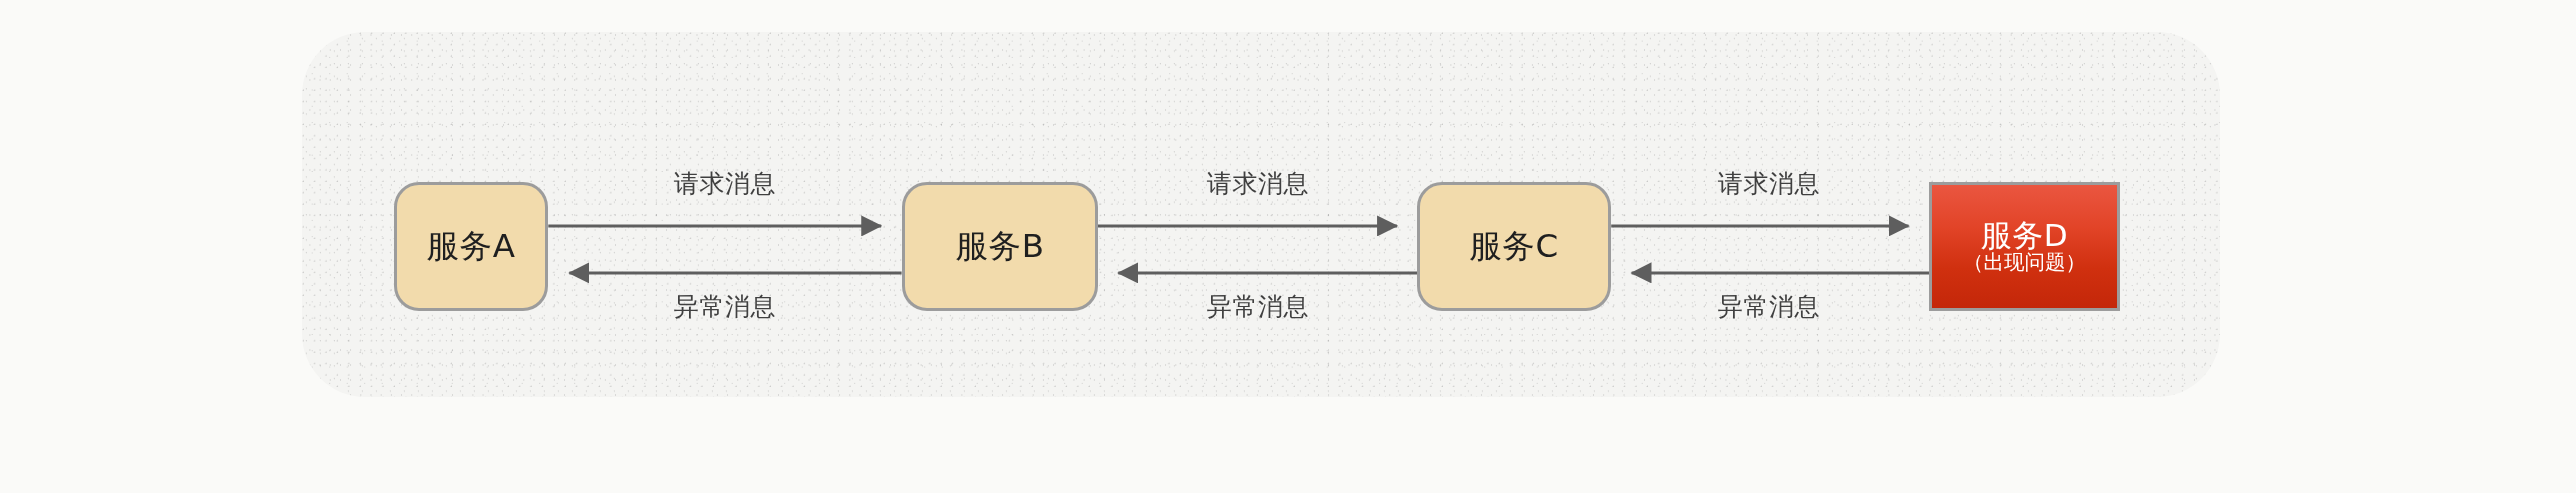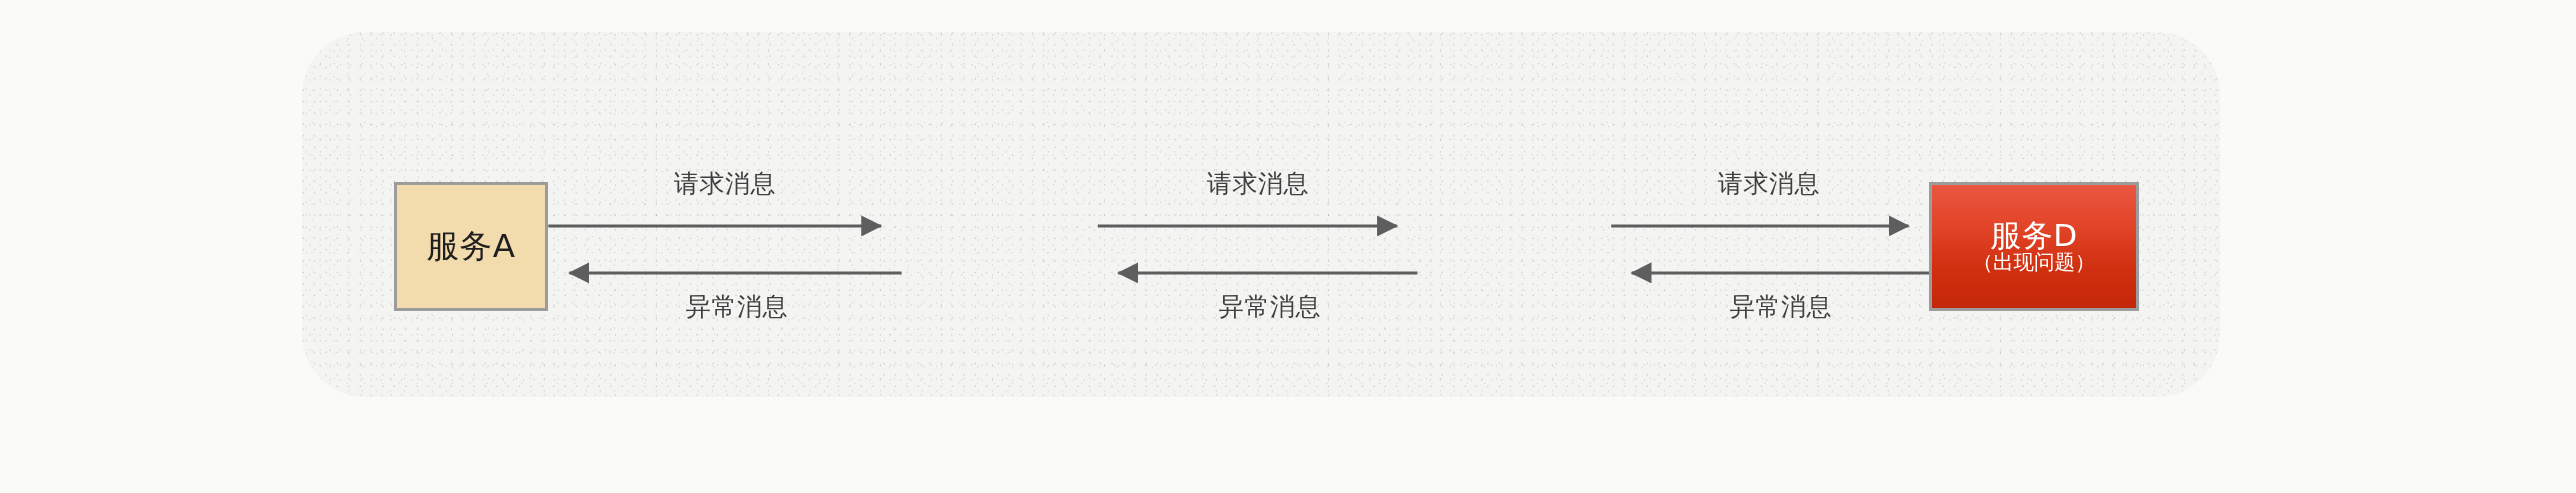--- a/index.html
+++ b/index.html
@@ -62,20 +62,21 @@
     box-sizing: border-box;
     border: 3px solid #9C9C9C;
     display: flex;
     flex-direction: column;
     align-items: center;
     justify-content: center;
     line-height: 1.06;
   }
   .node.normal {
     background: #F2DBAC;
+    border-radius: 25px;
   }
   .node.normal .node-title {
     color: #1F1F1F;
     font-size: 32.5px;
     letter-spacing: 0.6px;
   }
   .node.fault {
     background: linear-gradient(to bottom, #EA5640 0%, #E24428 34%, #D0300F 68%, #C42709 100%);
     border-color: #9C9C9C;
   }
@@ -87,33 +88,33 @@
   .node.fault .node-sub {
     color: #FFFFFF;
     font-size: 20.5px;
     margin-top: 0;
     letter-spacing: 0px;
   }
 
   .node-a { left: 394px;  width: 154px; }
   .node-b { left: 902px; width: 196px; }
   .node-c { left: 1417px; width: 194px; }
-  .node-d { left: 1929px; width: 210px; }
+  .node-d { left: 1929px; width: 191px; }
 
   
   .edge-label {
     position: absolute;
     color: #404040;
     font-size: 25px;
     white-space: nowrap;
     transform: translateX(-50%);
     letter-spacing: 0.6px;
   }
   .edge-label.req { top: 167px; }
-  .edge-label.err { top: 290px; margin-left: 12px; }
+  .edge-label.err { top: 290px; }
 
   .lbl-ab { left: 725px; }
   .lbl-bc { left: 1258px; }
   .lbl-cd { left: 1769px; }
 </style>
 </head>
 <body>
 
 <div id="stage">
 
@@ -141,21 +142,27 @@
 
     <line x1="2677" y1="375" x2="3171" y2="375" stroke="#5E5E5E" stroke-width="5" marker-end="url(#head-right)"></line>
 
     <line x1="3205" y1="453" x2="2711" y2="453" stroke="#5E5E5E" stroke-width="5" marker-end="url(#head-left)"></line>
   </svg>
 
   <div class="node normal node-a">
     <div class="node-title">服务A</div>
   </div>
 
+  <div class="node normal node-b">
+    <div class="node-title">服务B</div>
+  </div>
 
+  <div class="node normal node-c">
+    <div class="node-title">服务C</div>
+  </div>
 
   <div class="node fault node-d">
     <div class="node-title">服务D</div>
     <div class="node-sub">（出现问题）</div>
   </div>
 
   <div class="edge-label req lbl-ab">请求消息</div>
   <div class="edge-label err lbl-ab">异常消息</div>
 
   <div class="edge-label req lbl-bc">请求消息</div>

